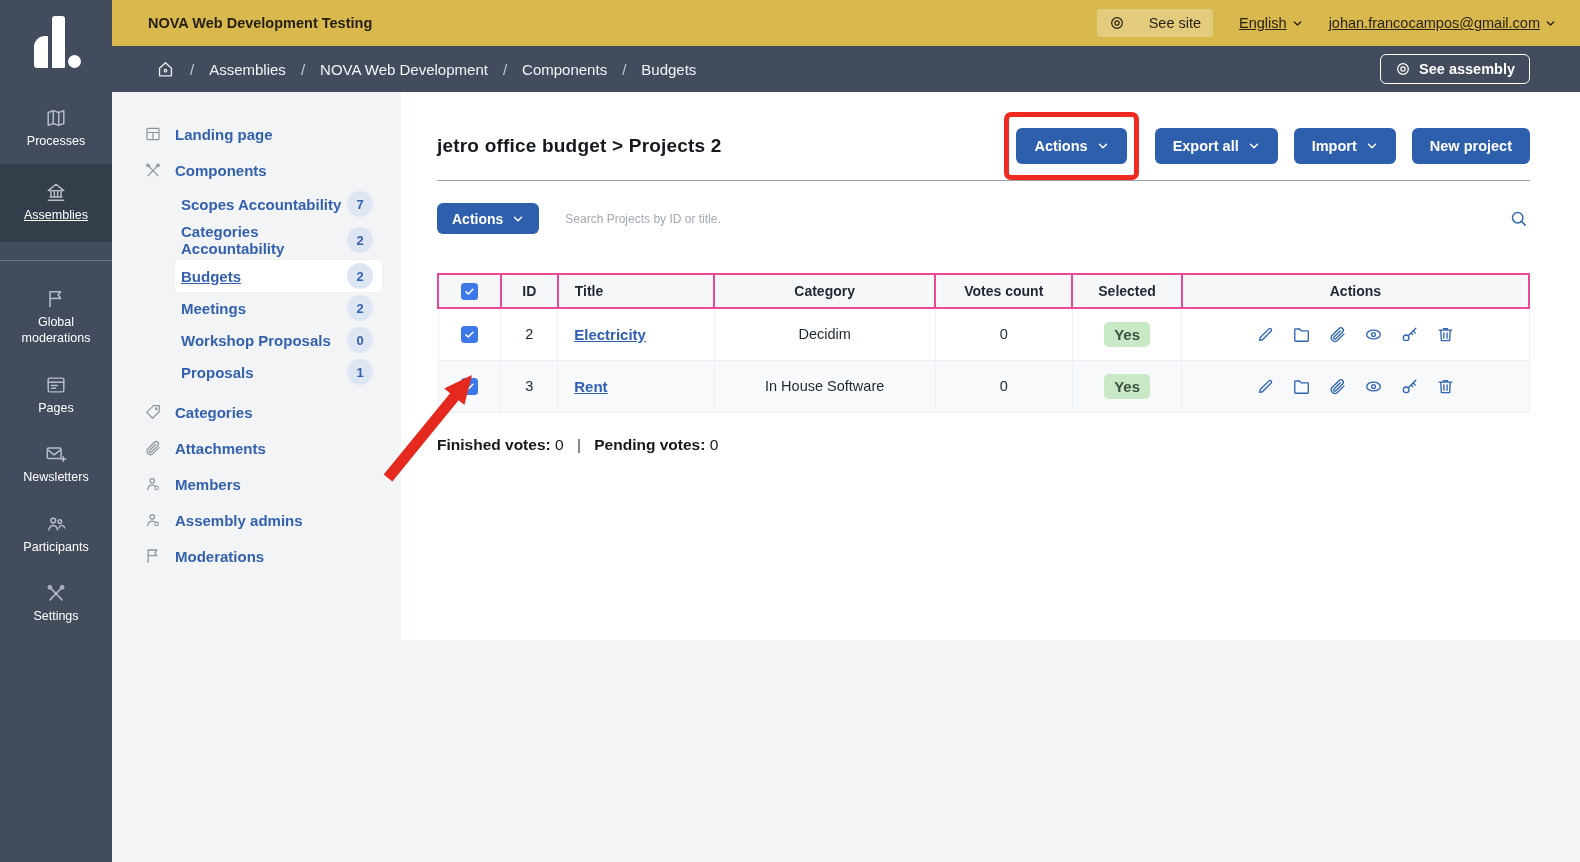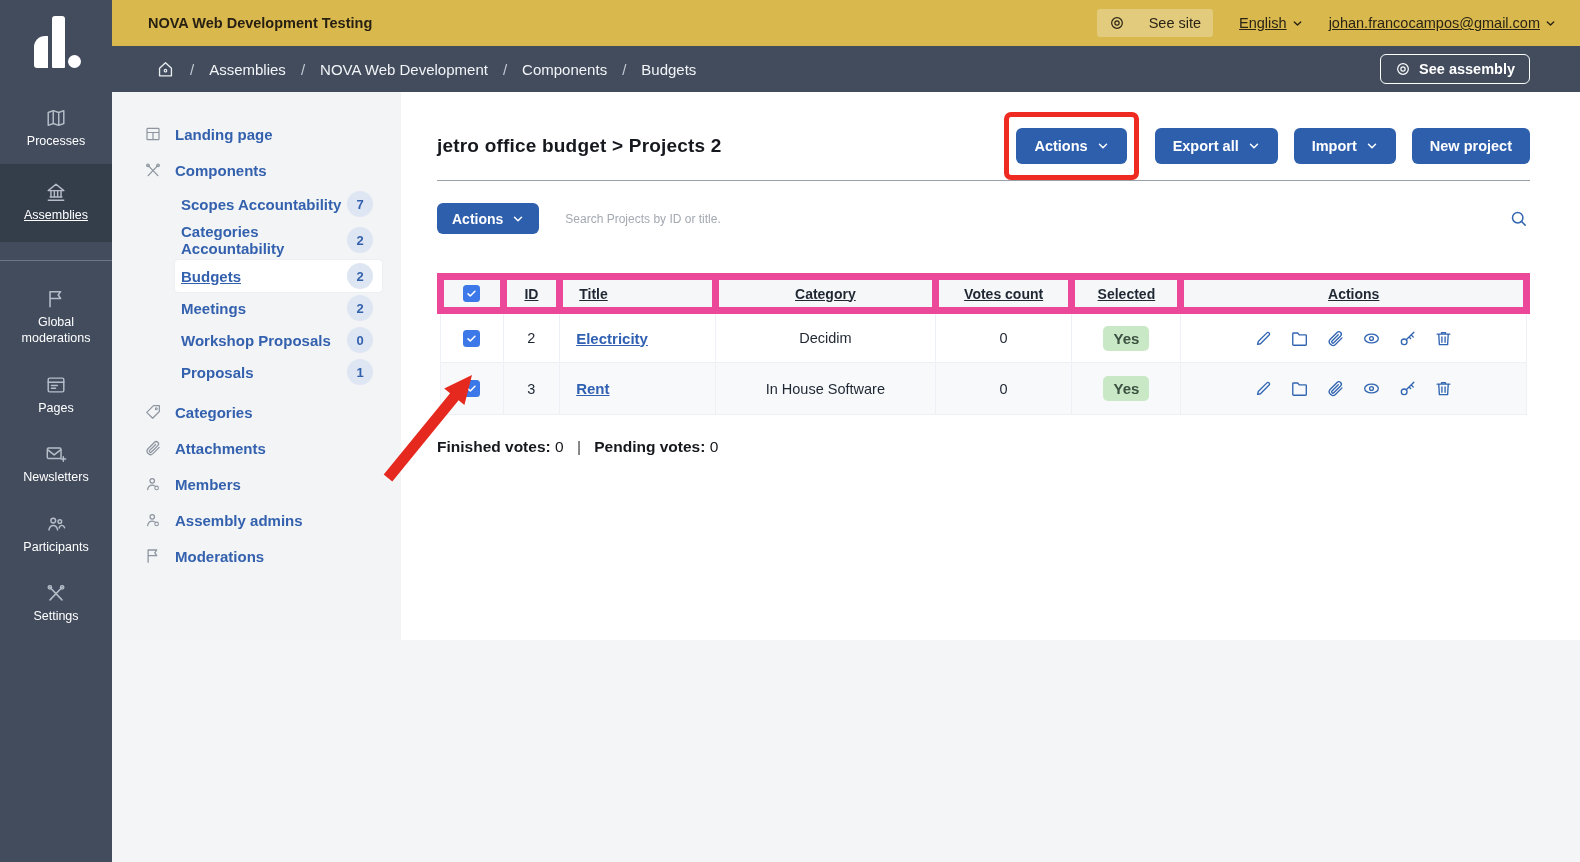--- a/index.html
+++ b/index.html
@@ -62,21 +62,21 @@
   .head-hr { border:none; border-top:1px solid #9ba0a8; margin:0; }
 
   .filter-row { margin-top:22px; display:flex; align-items:center; }
   .filter-btn { height:31px; padding:0 15px; font-size:14px; }
   .search-input { flex:1; margin:0 20px 0 26px; border:none; outline:none; background:transparent; font-family:inherit; font-size:12px; color:#333; }
   .search-input::placeholder { color:#a3a9b1; }
   .search-btn { background:none; border:none; cursor:pointer; color:#3265b1; display:flex; padding:2px; }
   .search-btn svg { width:19px; height:19px; }
 
   table.projects { margin-top:39px; width:100%; border-collapse:collapse; color:#1f2733; }
-  .projects th { background:#f5f7f9; font-weight:700; font-size:14px; height:34px; border:7px solid #ec4899; text-align:center;text-decoration:underline; }
+  .projects th { background:#f5f7f9; font-weight:700; font-size:14px; height:34px; border:2px solid #ec4899; text-align:center; }
   .projects th.l, .projects td.l { text-align:left; padding-left:16px; }
   .projects td { height:52px; border:1px solid #edf0f4; border-left:1px solid #eef1f5; text-align:center; font-size:14.5px; background:#fff; }
   .projects tr.alt td { background:#f7f9fb; }
   .checkbox { width:17px; height:17px; border-radius:3.5px; background:#3c78e7; display:inline-flex; align-items:center; justify-content:center; cursor:pointer; vertical-align:middle; }
   .checkbox svg { width:11px; height:11px; }
   a.row-link { color:#3060b2; font-weight:800; font-size:15px; text-decoration:underline; cursor:pointer; }
   .badge-yes { display:inline-block; background:#c8e8c6; color:#3c5140; font-weight:700; font-size:15px; padding:4px 10px; border-radius:5px; }
   .row-actions { display:flex; align-items:center; justify-content:center; gap:17px; }
   .row-actions svg { width:19px; height:19px; color:#3265b1; cursor:pointer; }
 

